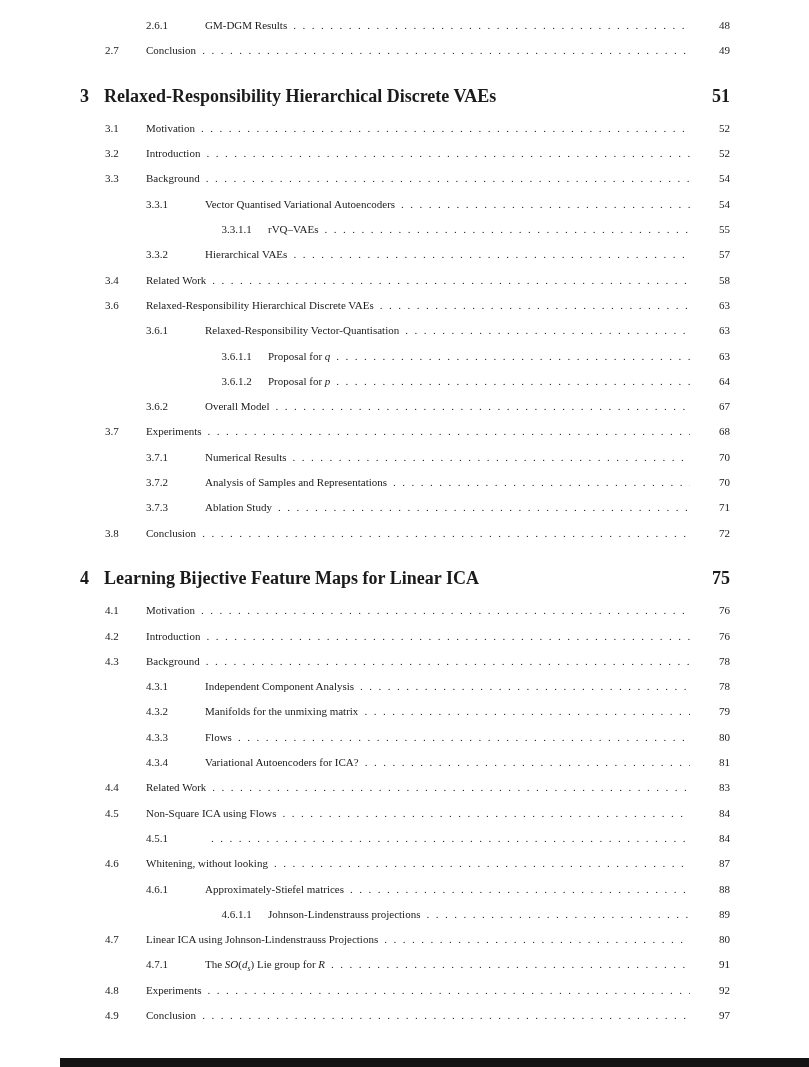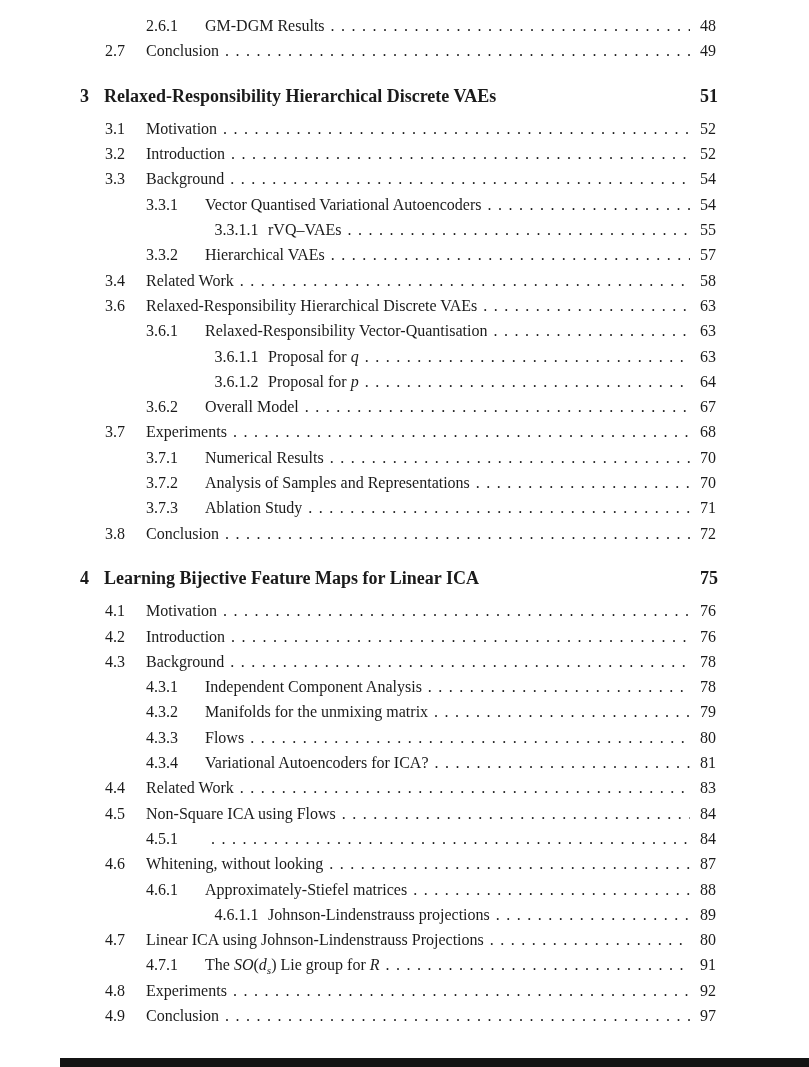--- a/index.html
+++ b/index.html
@@ -18,21 +18,21 @@
   .toc-container {
     position: absolute;
     left: 80px;
     top: 13px;
     width: 650px;
   }
   .row {
     display: flex;
     align-items: baseline;
     line-height: 25.3px;
-    font-size: 16px;
+    font-size: 11px;
     white-space: nowrap;
     cursor: pointer;
   }
   .num {
     flex: 0 0 auto;
   }
   .title {
     flex: 0 1 auto;
     overflow: hidden;
   }
@@ -44,21 +44,21 @@
     margin-left: 6px;
     margin-right: 10px;
     min-width: 14px;
   }
   .dots::before {
     content: "................................................................................";
     letter-spacing: 6.5px;
   }
   .page {
     flex: 0 0 30px;
-    text-align: left;
+    text-align: right;
     font-family: Liberation Serif, serif;
   }
   
   .row.chapter .num      { width: 24px; }
   .row.sec               { padding-left: 25px; }
   .row.sec .num          { width: 41px; }
   .row.subsec            { padding-left: 66px; }
   .row.subsec .num       { width: 59px; }
   .row.subsubsec         { padding-left: 125px; }
   .row.subsubsec .num    { width: 63px; text-align: center; }

